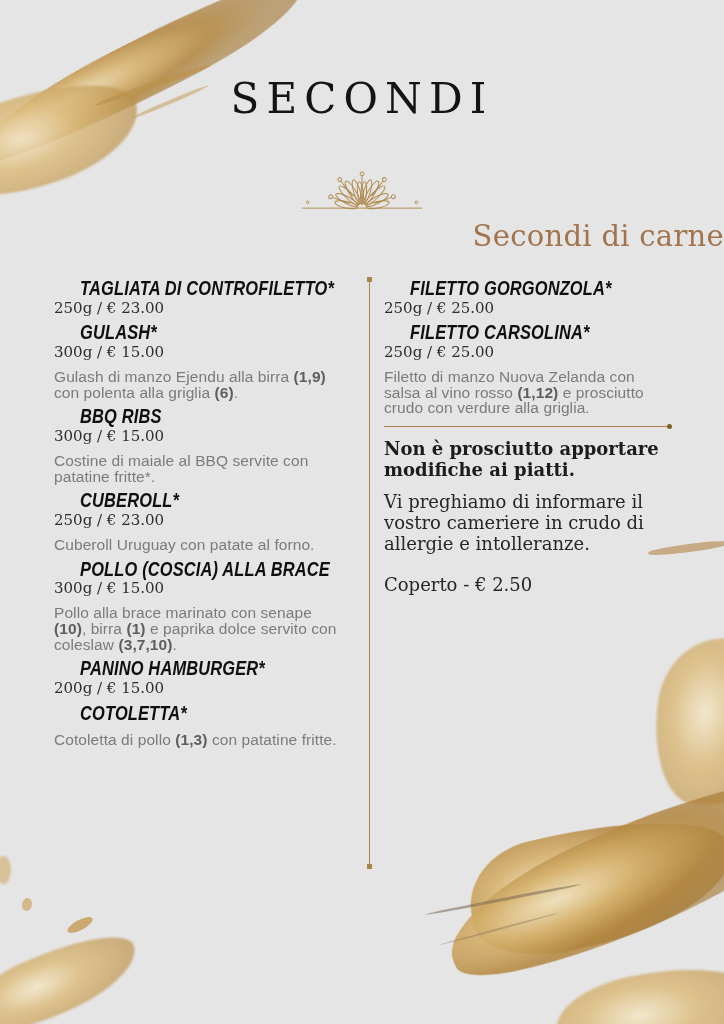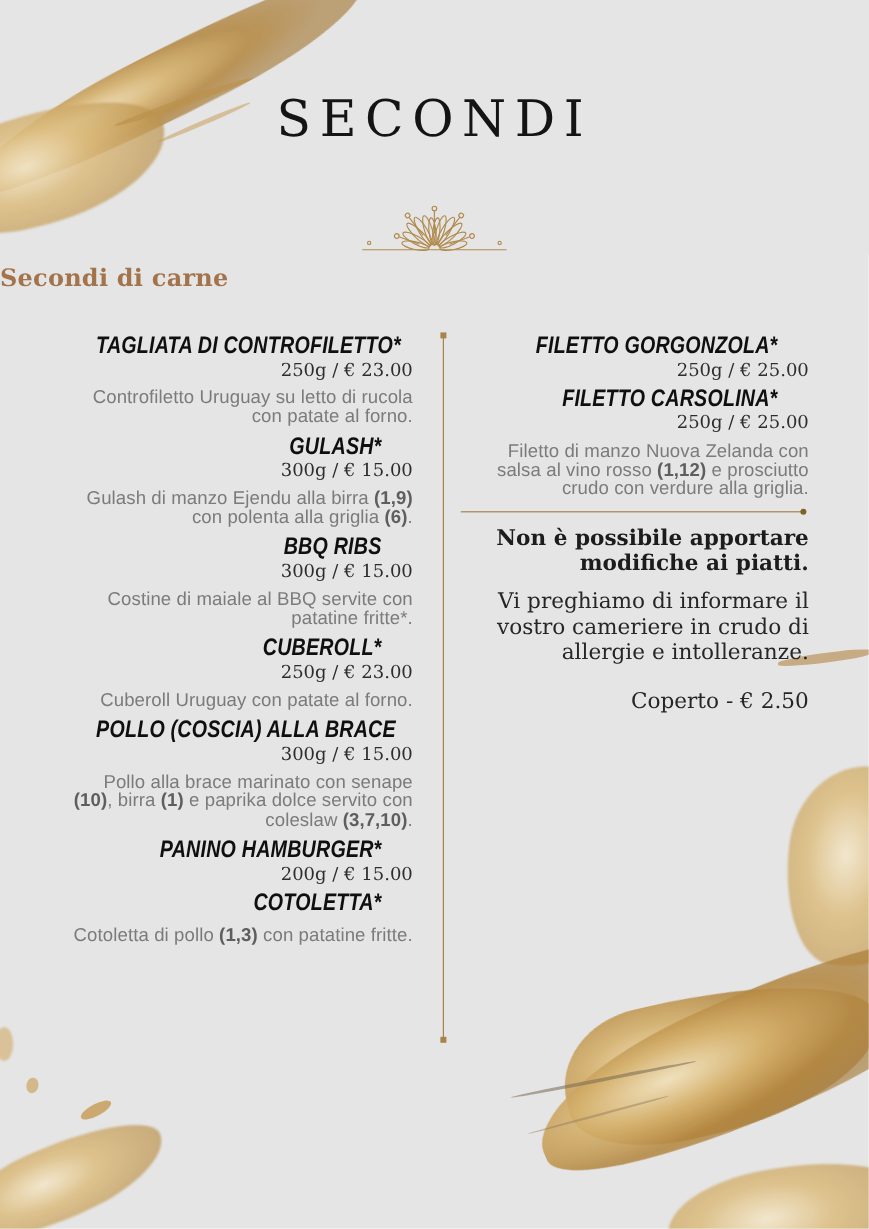--- a/index.html
+++ b/index.html
@@ -51,27 +51,27 @@
     background:rgba(208,170,104,.6);border-radius:50%;filter:blur(1px);}
 
   
   .title{
     position:absolute;left:0;right:0;top:74px;margin:0;text-align:center;
     font-family:"DejaVu Serif",serif;font-weight:normal;
     font-size:42px;letter-spacing:.17em;color:var(--heading,#141414);
   }
   .ornament{position:absolute;left:0;right:0;top:168px;text-align:center;}
   .section-title{
-    position:absolute;left:0;right:0;top:219px;margin:0;text-align:left;
-    font-family:"DejaVu Serif",serif;font-weight:bold;
-    font-size:20px;color:var(--accent,#a3744c);letter-spacing:.01em;
-  }
-
-  
-  .col{position:absolute;top:278px;text-align:right;}
+    position:absolute;left:0;right:0;top:219px;margin:0;text-align:right;
+    font-family:"DejaVu Serif",serif;font-weight:normal;
+    font-size:29px;color:var(--accent,#a3744c);letter-spacing:.01em;
+  }
+
+  
+  .col{position:absolute;top:278px;text-align:left;}
   .col.left{left:54px;width:290px;}
   .col.right{left:384px;width:290px;}
   .vdivider{
     position:absolute;left:369px;top:279px;width:1px;height:588px;
     background:var(--gold,#a9834a);
   }
   .vdivider .dot{position:absolute;left:-2px;width:5px;height:5px;background:var(--gold,#a9834a);}
   .vdivider .dot.top{top:-2px;}
   .vdivider .dot.bottom{bottom:-2px;}
 
@@ -196,21 +196,20 @@
       </g>
     </svg>
   </div>
 
   <h2 class="section-title">Secondi di carne</h2>
 
   <section class="col left">
     <article class="item">
       <h3 class="name">TAGLIATA DI CONTROFILETTO*</h3>
       <div class="price">250g / € 23.00</div>
-      <p class="desc">Controfiletto Uruguay su letto di rucola con patate al forno.</p>
     </article>
     <article class="item">
       <h3 class="name">GULASH*</h3>
       <div class="price">300g / € 15.00</div>
       <p class="desc">Gulash di manzo Ejendu alla birra <b>(1,9)</b> con polenta alla griglia <b>(6)</b>.</p>
     </article>
     <article class="item">
       <h3 class="name">BBQ RIBS</h3>
       <div class="price">300g / € 15.00</div>
       <p class="desc">Costine di maiale al BBQ servite con patatine fritte*.</p>
@@ -248,18 +247,18 @@
     <article class="item">
       <h3 class="name">FILETTO CARSOLINA*</h3>
       <div class="price">250g / € 25.00</div>
       <p class="desc">Filetto di manzo Nuova Zelanda con salsa al vino rosso <b>(1,12)</b> e prosciutto crudo con verdure alla griglia.</p>
     </article>
 
     <div class="hdivider">
       <span class="dot"></span>
     </div>
 
-    <p class="note strong">Non è possibile apportare modifiche ai piatti.</p>
+    <p class="note strong">Non è prosciutto apportare modifiche ai piatti.</p>
     <p class="note">Vi preghiamo di informare il vostro cameriere in crudo di allergie e intolleranze.</p>
     <p class="note coperto">Coperto - € 2.50</p>
   </section>
 
 </div>
 
 </body></html>

